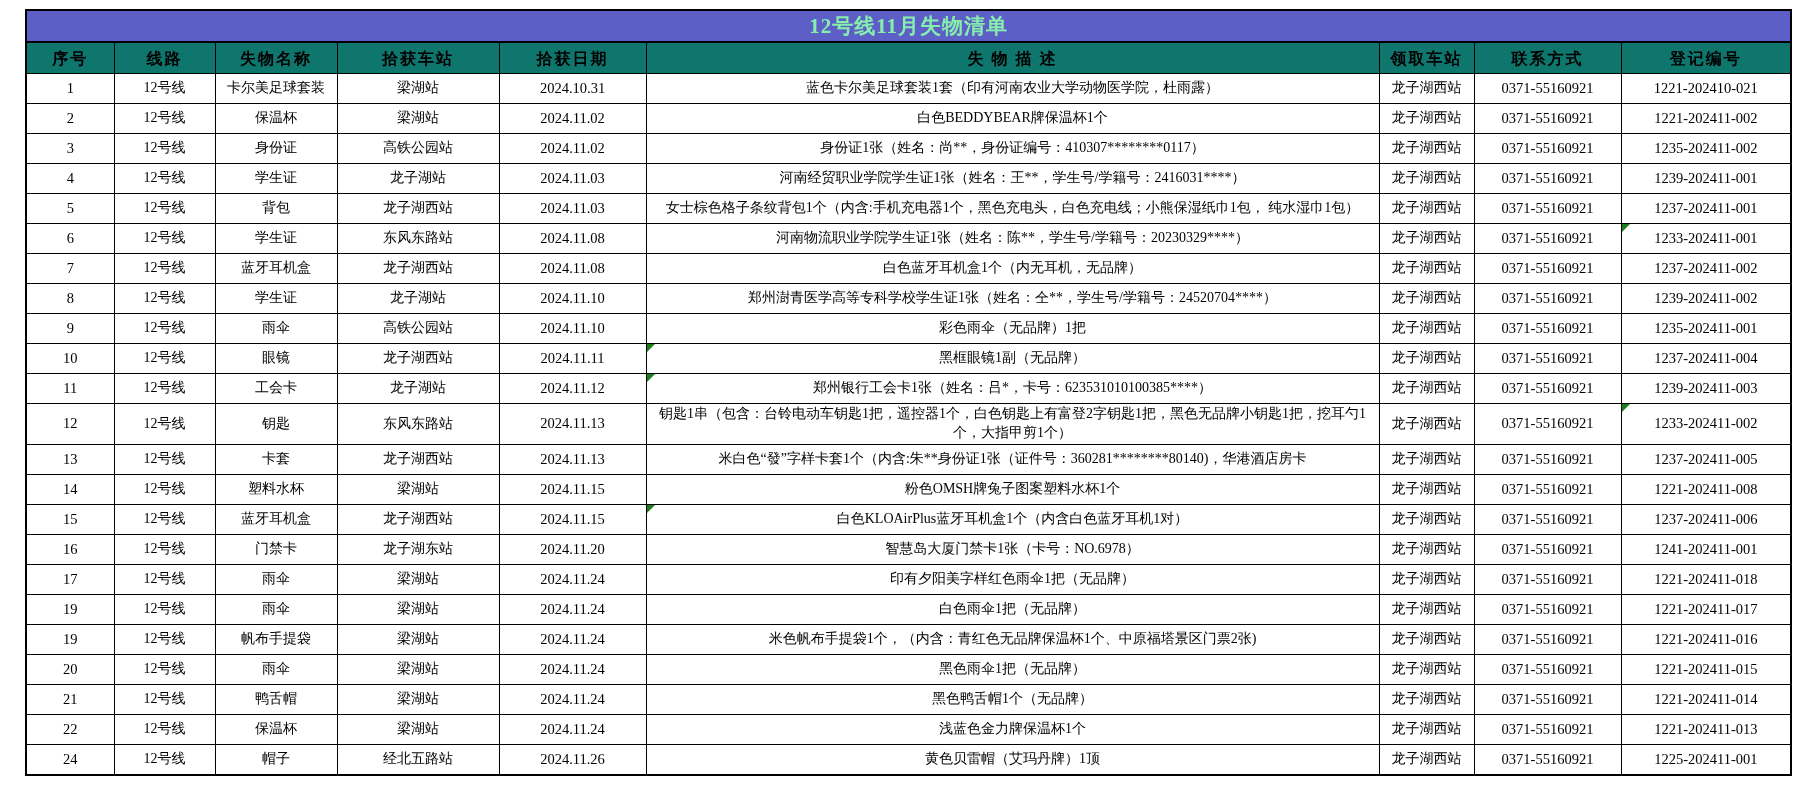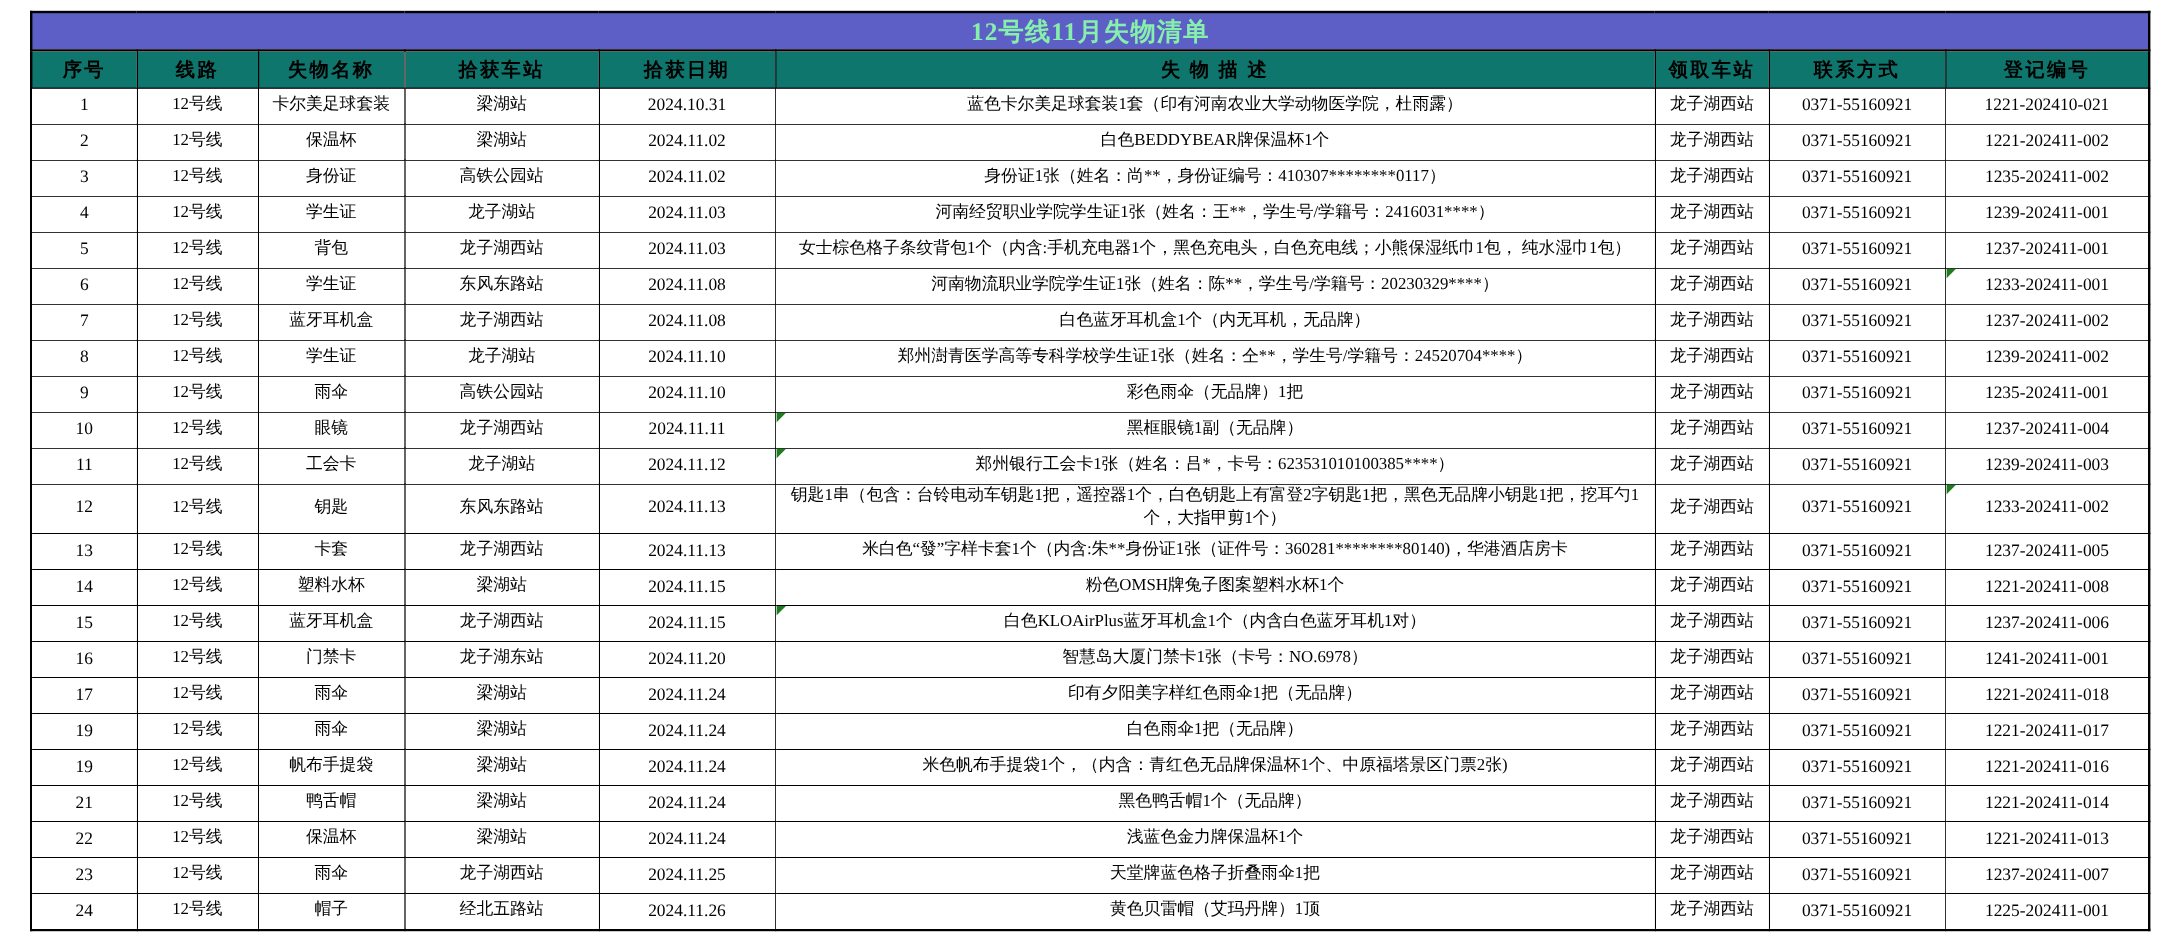--- a/index.html
+++ b/index.html
@@ -261,51 +261,51 @@
           <td class="col-line">12号线</td>
           <td class="col-item">帆布手提袋</td>
           <td class="col-station">梁湖站</td>
           <td class="col-date">2024.11.24</td>
           <td class="col-desc">米色帆布手提袋1个，（内含：青红色无品牌保温杯1个、中原福塔景区门票2张)</td>
           <td class="col-pickup">龙子湖西站</td>
           <td class="col-contact">0371-55160921</td>
           <td class="col-reg">1221-202411-016</td>
         </tr>
         <tr>
+          <td class="col-no">20</td>
+          <td class="col-line">12号线</td>
+          <td class="col-item">雨伞</td>
+          <td class="col-station">梁湖站</td>
+          <td class="col-date">2024.11.24</td>
+          <td class="col-desc">黑色雨伞1把（无品牌）</td>
+          <td class="col-pickup">龙子湖西站</td>
+          <td class="col-contact">0371-55160921</td>
+          <td class="col-reg">1221-202411-015</td>
+        </tr>
+        <tr>
           <td class="col-no">21</td>
           <td class="col-line">12号线</td>
           <td class="col-item">鸭舌帽</td>
           <td class="col-station">梁湖站</td>
           <td class="col-date">2024.11.24</td>
           <td class="col-desc">黑色鸭舌帽1个（无品牌）</td>
           <td class="col-pickup">龙子湖西站</td>
           <td class="col-contact">0371-55160921</td>
           <td class="col-reg">1221-202411-014</td>
         </tr>
         <tr>
           <td class="col-no">22</td>
           <td class="col-line">12号线</td>
           <td class="col-item">保温杯</td>
           <td class="col-station">梁湖站</td>
           <td class="col-date">2024.11.24</td>
           <td class="col-desc">浅蓝色金力牌保温杯1个</td>
           <td class="col-pickup">龙子湖西站</td>
           <td class="col-contact">0371-55160921</td>
           <td class="col-reg">1221-202411-013</td>
-        </tr>
-        <tr>
-          <td class="col-no">23</td>
-          <td class="col-line">12号线</td>
-          <td class="col-item">雨伞</td>
-          <td class="col-station">龙子湖西站</td>
-          <td class="col-date">2024.11.25</td>
-          <td class="col-desc">天堂牌蓝色格子折叠雨伞1把</td>
-          <td class="col-pickup">龙子湖西站</td>
-          <td class="col-contact">0371-55160921</td>
-          <td class="col-reg">1237-202411-007</td>
         </tr>
         <tr>
           <td class="col-no">24</td>
           <td class="col-line">12号线</td>
           <td class="col-item">帽子</td>
           <td class="col-station">经北五路站</td>
           <td class="col-date">2024.11.26</td>
           <td class="col-desc">黄色贝雷帽（艾玛丹牌）1顶</td>
           <td class="col-pickup">龙子湖西站</td>
           <td class="col-contact">0371-55160921</td>

